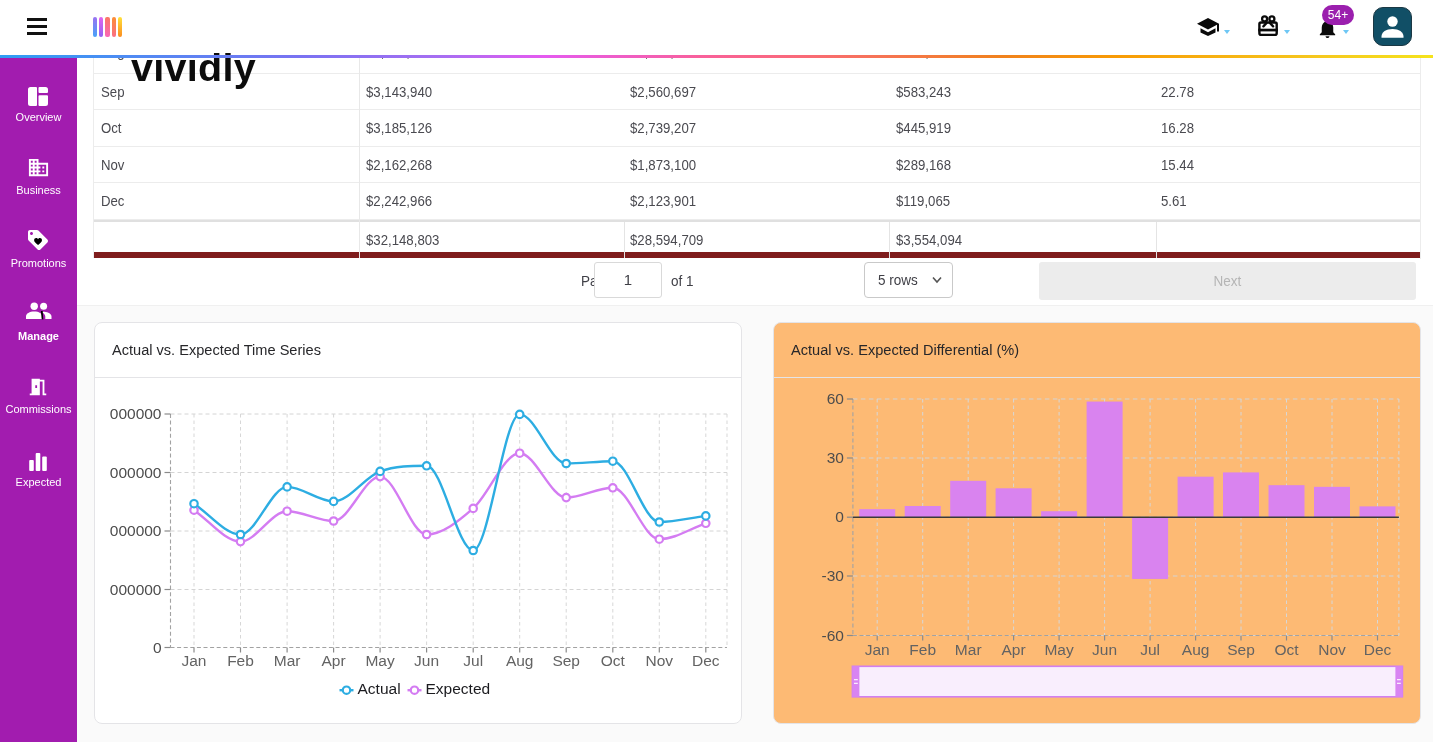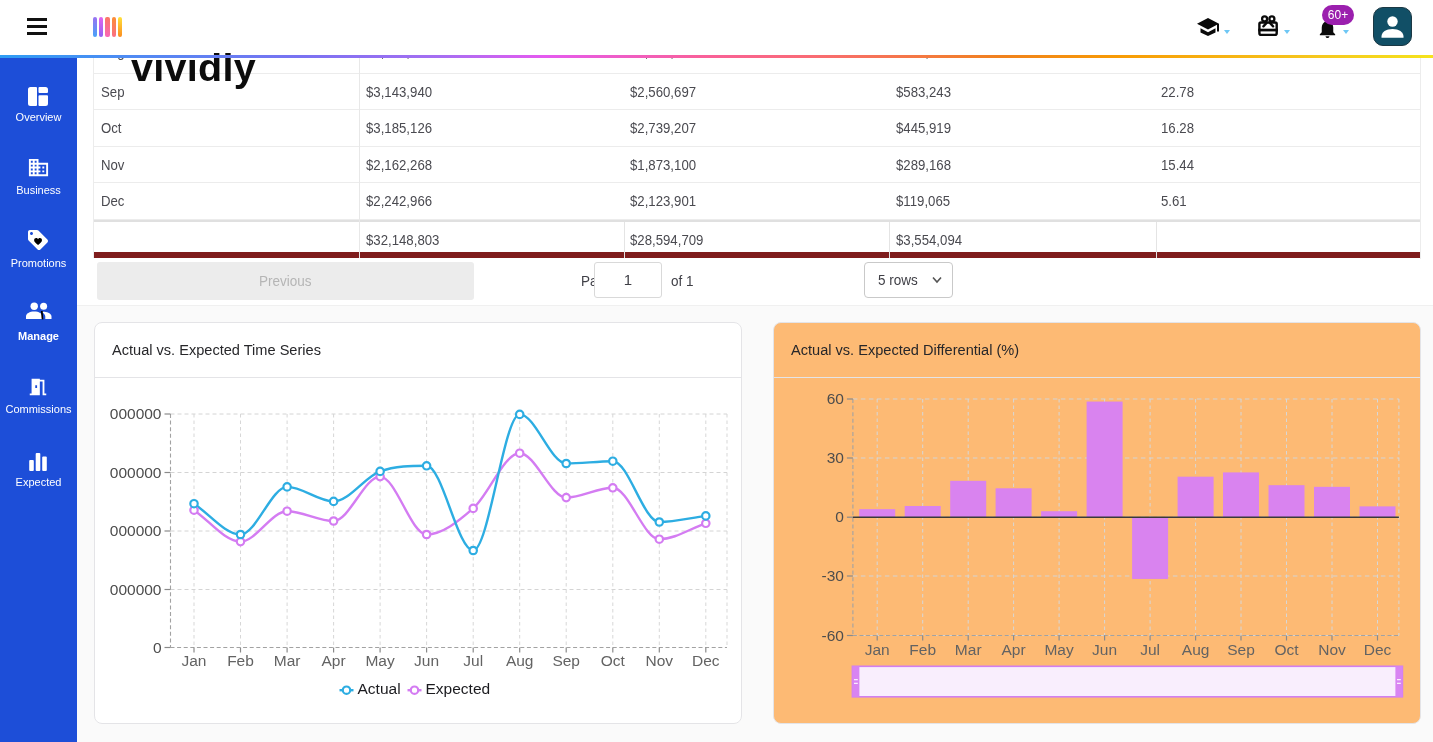--- a/index.html
+++ b/index.html
@@ -57,30 +57,30 @@
 <div style="position:absolute;left:796px;top:0;width:1px;height:36.6px;background:#e4e4e4;"></div>
 <div style="position:absolute;left:1063px;top:0;width:1px;height:36.6px;background:#e4e4e4;"></div>
 </div>
 <div style="position:absolute;left:265.5px;top:0;width:1px;height:222.0px;background:#e8e8e8;"></div>
 <div style="position:absolute;left:0;top:0;width:1px;height:222.0px;background:#ececec;"></div>
 <div style="position:absolute;left:1327px;top:0;width:1px;height:222.0px;background:#ececec;"></div>
 </div>
   </div>
 
   <div class="abs" style="left:93px;top:258px;width:1327px;height:44px;background:#fff;">
-    <div class="abs" style="left:4px;top:4px;width:377px;height:38px;background:#ececec;border-radius:3px;text-align:center;line-height:38px;color:#b5b5b5;font-size:15px;"><span style="display:inline-block;transform:scaleX(0.9);">Previous</span></div>
     <div class="abs" style="left:460px;top:4px;width:40px;line-height:37px;color:#3f3f46;font-size:15px;margin-left:28px;"><span style="display:inline-block;transform:scaleX(0.9);transform-origin:0 50%;">Page</span></div>
     <div class="abs" style="left:501px;top:4px;width:68px;height:36px;background:#fff;border:1px solid #d9d9d9;border-radius:3px;text-align:center;line-height:34px;color:#3f3f46;font-size:15px;">1</div>
     <div class="abs" style="left:578px;top:4px;line-height:37px;color:#3f3f46;font-size:15px;"><span style="display:inline-block;transform:scaleX(0.9);transform-origin:0 50%;">of 1</span></div>
     <div class="abs" style="left:771px;top:4px;width:89px;height:36px;background:#fff;border:1px solid #c9c9c9;border-radius:4px;color:#3f3f46;font-size:15px;line-height:34px;">
       <span style="margin-left:13px;display:inline-block;transform:scaleX(0.9);transform-origin:0 50%;">5 rows</span>
       <svg style="position:absolute;right:10px;top:13px" width="10" height="8" viewBox="0 0 10 8">
           <path d="M1 1.5 5 6 9 1.5" fill="none" stroke="#555" stroke-width="1.6"></path>
         </svg>
     </div>
+    <div class="abs" style="left:946px;top:4px;width:377px;height:38px;background:#ececec;border-radius:3px;text-align:center;line-height:38px;color:#b5b5b5;font-size:15px;"><span style="display:inline-block;transform:scaleX(0.9);">Next</span></div>
   </div>
 
   <div class="abs" style="left:93.5px;top:321.5px;width:648px;height:402px;background:#fff;border:1px solid #e4e4e7;border-radius:8px;">
     <div class="abs" style="left:17px;top:0;height:54px;line-height:54px;font-size:15.5px;color:#27272a;transform:scaleX(0.94);transform-origin:0 50%;">Actual vs. Expected Time Series</div>
     <div class="abs" style="left:0;top:54px;width:646px;height:1px;background:#e4e4e7;"></div>
     <svg width="648" height="347" viewBox="0 0 648 347" style="position:absolute;left:-1px;top:54px">
 <line x1="76.5" y1="37.0" x2="633.0" y2="37.0" stroke="#d4d4d4" stroke-width="1" stroke-dasharray="4 3"></line>
 <line x1="76.5" y1="95.5" x2="633.0" y2="95.5" stroke="#d4d4d4" stroke-width="1" stroke-dasharray="4 3"></line>
 <line x1="76.5" y1="154.0" x2="633.0" y2="154.0" stroke="#d4d4d4" stroke-width="1" stroke-dasharray="4 3"></line>
 <line x1="76.5" y1="212.5" x2="633.0" y2="212.5" stroke="#d4d4d4" stroke-width="1" stroke-dasharray="4 3"></line>
@@ -270,31 +270,31 @@
         <rect x="1.2" y="16.7" width="19.7" height="2.7" fill="#0a0a0a" stroke="none"></rect>
         <circle cx="7.6" cy="6.9" r="2.5" stroke-width="2.3"></circle>
         <circle cx="14.9" cy="6.9" r="2.5" stroke-width="2.3"></circle>
         <path d="M9.6 10.9 6.4 14.4M12.9 10.9l3.2 3.5" stroke-width="2.3" stroke-linecap="round"></path>
       </svg>
 <div style="position:absolute;left:1284px;top:30px;width:0;height:0;border-left:3.5px solid transparent;border-right:3.5px solid transparent;border-top:4.5px solid #6ec7f5;"></div>
 <svg style="position:absolute;left:1316px;top:17px" width="23" height="23" viewBox="0 0 24 24" fill="#0a0a0a">
         <path d="M12 22c1.1 0 2-.9 2-2h-4c0 1.1.9 2 2 2zm6-6v-5c0-3.07-1.63-5.64-4.5-6.32V4c0-.83-.67-1.5-1.5-1.5s-1.5.67-1.5 1.5v.68C7.64 5.36 6 7.92 6 11v5l-2 2v1h16v-1l-2-2z"></path>
       </svg>
 <div style="position:absolute;left:1343px;top:30px;width:0;height:0;border-left:3.5px solid transparent;border-right:3.5px solid transparent;border-top:4.5px solid #6ec7f5;"></div>
-<div style="position:absolute;left:1322px;top:5px;width:32px;height:20px;background:#9b1fae;border-radius:10px;color:#fff;font-size:12px;line-height:20px;text-align:center;">60+</div>
+<div style="position:absolute;left:1322px;top:5px;width:32px;height:20px;background:#9b1fae;border-radius:10px;color:#fff;font-size:12px;line-height:20px;text-align:center;">54+</div>
 <div style="position:absolute;left:1373px;top:7px;width:39px;height:39px;background:#114f66;border:1.5px solid #1b3844;border-radius:10px;box-sizing:border-box;"></div>
 <svg style="position:absolute;left:1373px;top:7px" width="39" height="39" viewBox="0 0 39 39">
         <circle cx="19.5" cy="14.5" r="5.2" fill="#fff"></circle>
         <path d="M8.5 29.5c0-4.5 4.5-7.5 11-7.5s11 3 11 7.5v1.2h-22z" fill="#fff"></path>
       </svg>
   </div>
 
   <div class="abs" style="left:0;top:55px;width:1433px;height:3px;background:linear-gradient(90deg,#2e9df4 0%,#7a72f2 21%,#a86ef2 31%,#e55af0 38%,#f9609a 49%,#fa6a78 56%,#f1821c 70%,#f89b05 78%,#f6c81e 92%,#f5e31c 100%);"></div>
 
-  <div style="position:absolute;left:0;top:58px;width:77px;height:684px;background:#1d4ed8;">
+  <div style="position:absolute;left:0;top:58px;width:77px;height:684px;background:#a21caf;">
 <div style="position:absolute;left:28px;top:29px;width:20px;height:19px;"><svg x="0" y="0" width="20" height="19" viewBox="0 0 20 19">
           <path fill="#fff" d="M0 2.5A2.5 2.5 0 0 1 2.5 0H8a1 1 0 0 1 1 1v17a1 1 0 0 1-1 1H2.5A2.5 2.5 0 0 1 0 16.5zM11.5 0H17.5A2.5 2.5 0 0 1 20 2.5V5a1 1 0 0 1-1 1h-7.5a1 1 0 0 1-1-1V1a1 1 0 0 1 1-1zM11.5 8.3H19a1 1 0 0 1 1 1v7.2A2.5 2.5 0 0 1 17.5 19h-6a1 1 0 0 1-1-1V9.3a1 1 0 0 1 1-1z"></path>
         </svg></div>
 <div style="position:absolute;left:0;top:53px;width:77px;text-align:center;font-size:11px;color:#fff;">Overview</div>
 <div style="position:absolute;left:27px;top:98px;width:23px;height:23px;"><svg width="23" height="23" viewBox="0 0 24 24">
           <path fill="#fff" d="M12 7V3H2v18h20V7H12zM6 19H4v-2h2v2zm0-4H4v-2h2v2zm0-4H4V9h2v2zm0-4H4V5h2v2zm4 12H8v-2h2v2zm0-4H8v-2h2v2zm0-4H8V9h2v2zm0-4H8V5h2v2zm10 12h-8v-2h2v-2h-2v-2h2v-2h-2V9h8v10zm-2-8h-2v2h2v-2zm0 4h-2v2h2v-2z"></path>
         </svg></div>
 <div style="position:absolute;left:0;top:126px;width:77px;text-align:center;font-size:11px;color:#fff;">Business</div>
 <div style="position:absolute;left:26px;top:170px;width:24px;height:24px;"><svg width="24" height="24" viewBox="0 0 24 24">
           <path fill="#fff" d="M21.41 11.58l-9-9C12.05 2.22 11.55 2 11 2H4c-1.1 0-2 .9-2 2v7c0 .55.22 1.05.59 1.42l9 9c.36.36.86.58 1.41.58s1.05-.22 1.41-.59l7-7c.37-.36.59-.86.59-1.41s-.23-1.06-.59-1.42zM5.5 7C4.67 7 4 6.33 4 5.5S4.67 4 5.5 4 7 4.67 7 5.5 6.33 7 5.5 7z"></path>

